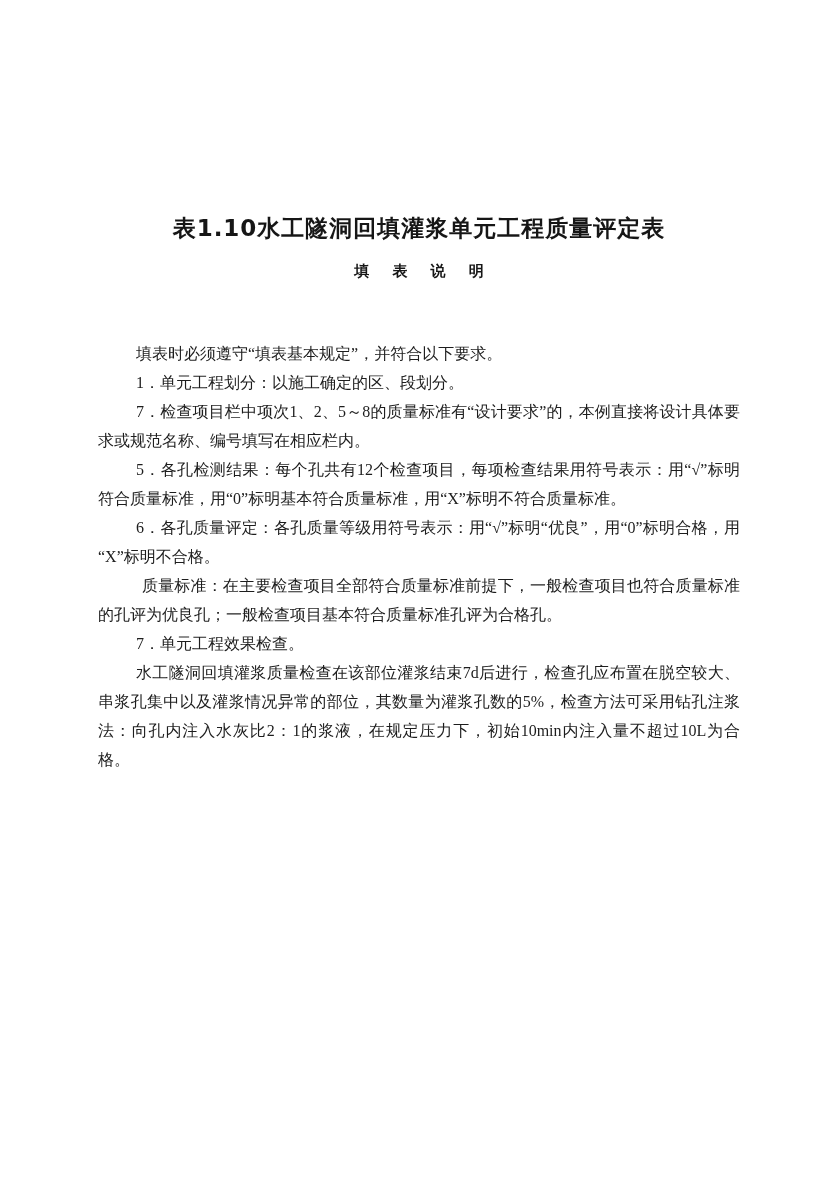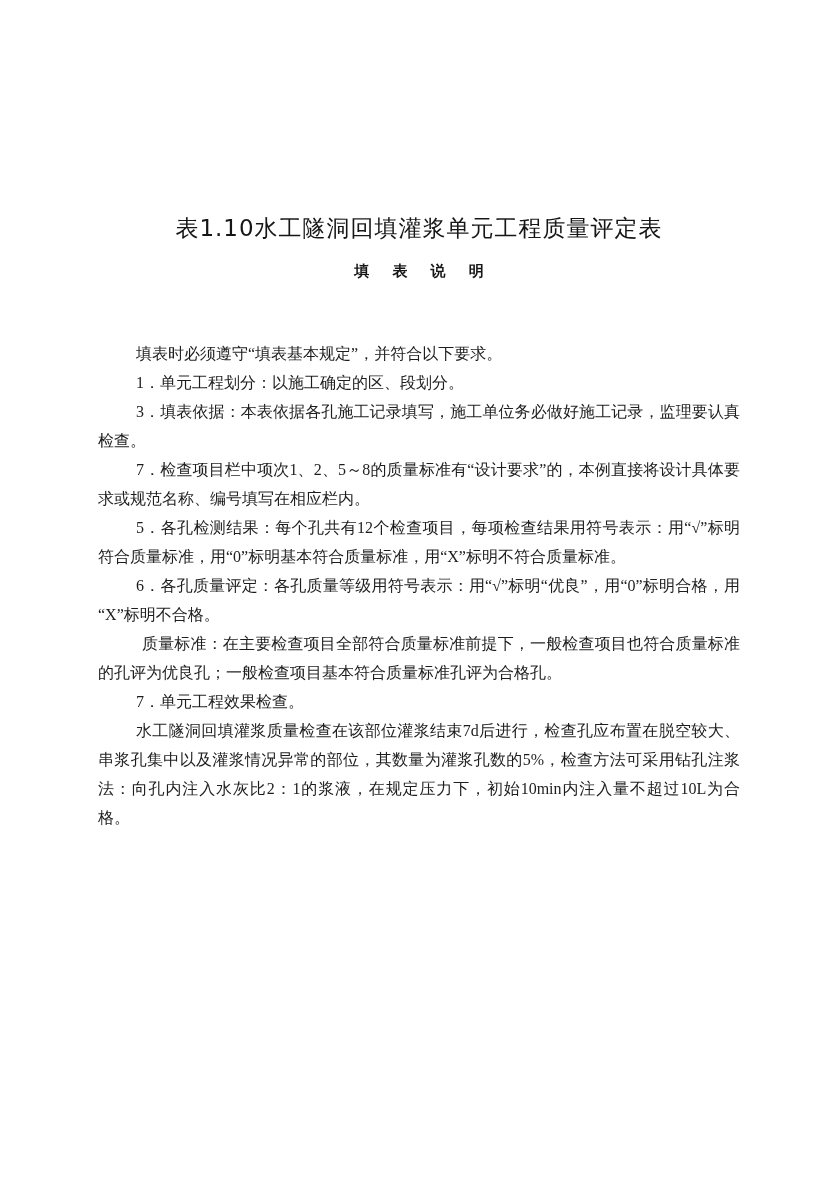--- a/index.html
+++ b/index.html
@@ -20,21 +20,21 @@
   .doc {
     position: absolute;
     left: 98px;
     top: 0;
     width: 642px;
   }
   .title {
     margin: 212px 0 0 0;
     text-align: center;
     font-size: 23px;
-    font-weight: normal;
+    font-weight: bold;
     line-height: 32px;
     color: #161616;
     letter-spacing: 1px;
     white-space: nowrap;
   }
   .subtitle {
     margin: 12px 0 0 0;
     text-align: center;
     font-size: 15px;
     font-weight: bold;
@@ -61,21 +61,20 @@
 </head>
 <body>
 
 <div class="page">
   <div class="doc">
     <h1 class="title">表1.10水工隧洞回填灌浆单元工程质量评定表</h1>
     <h2 class="subtitle">填 表 说 明</h2>
     <div class="body-text">
       <p>填表时必须遵守“填表基本规定”，并符合以下要求。</p>
       <p>1．单元工程划分：以施工确定的区、段划分。</p>
-      <p>3．填表依据：本表依据各孔施工记录填写，施工单位务必做好施工记录，监理要认真检查。</p>
       <p>7．检查项目栏中项次1、2、5～8的质量标准有“设计要求”的，本例直接将设计具体要求或规范名称、编号填写在相应栏内。</p>
       <p>5．各孔检测结果：每个孔共有12个检查项目，每项检查结果用符号表示：用“√”标明符合质量标准，用“0”标明基本符合质量标准，用“X”标明不符合质量标准。</p>
       <p>6．各孔质量评定：各孔质量等级用符号表示：用“√”标明“优良”，用“0”标明合格，用“X”标明不合格。</p>
       <p class="quality-note">质量标准：在主要检查项目全部符合质量标准前提下，一般检查项目也符合质量标准的孔评为优良孔；一般检查项目基本符合质量标准孔评为合格孔。</p>
       <p>7．单元工程效果检查。</p>
       <p>水工隧洞回填灌浆质量检查在该部位灌浆结束7d后进行，检查孔应布置在脱空较大、串浆孔集中以及灌浆情况异常的部位，其数量为灌浆孔数的5%，检查方法可采用钻孔注浆法：向孔内注入水灰比2：1的浆液，在规定压力下，初始10min内注入量不超过10L为合格。</p>
     </div>
   </div>
 </div>
 

